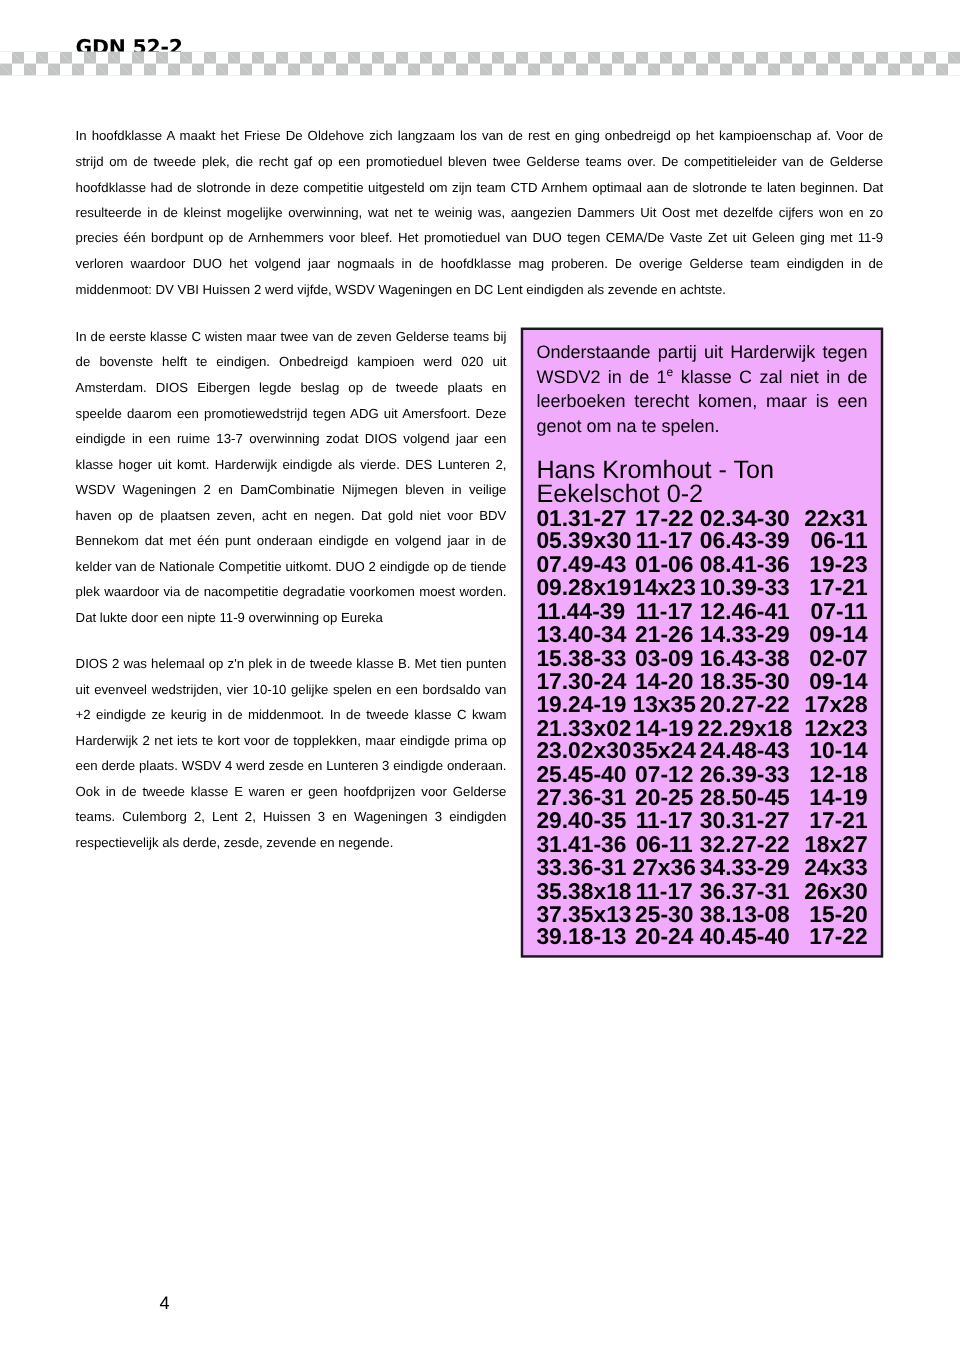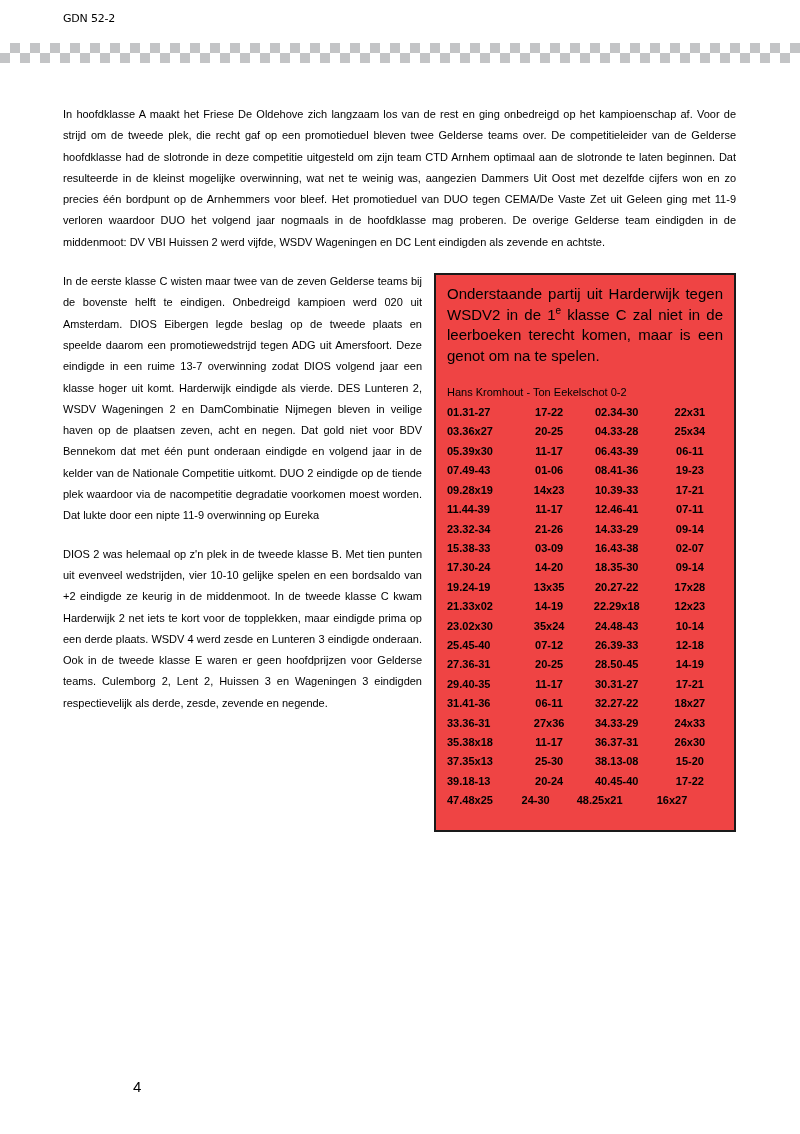--- a/index.html
+++ b/index.html
@@ -21,23 +21,23 @@
   #page-header {
     position: absolute;
     left: 0;
     top: 0;
     width: 800px;
     height: 62px;
   }
   #header-title {
     position: absolute;
     left: 63px;
-    top: 12px;
-    font-size: 11px;
-    font-weight: normal;
+    top: 30px;
+    font-size: 17px;
+    font-weight: bold;
     letter-spacing: -0.2px;
     font-family: "DejaVu Sans", sans-serif;
   }
   #checker-band {
     position: absolute;
     left: 0;
     top: 43px;
     width: 800px;
     height: 20px;
     background-image:
@@ -75,57 +75,57 @@
   }
 
   
   #notation-box {
     float: right;
     width: 302px;
     margin-left: 12px;
     margin-top: 2px;
     margin-bottom: 4px;
     box-sizing: border-box;
-    background: #ef4444;
+    background: #f0abfc;
     border: 2px solid #1a1a1a;
-    padding: 9px 11px 19px 11px;
+    padding: 9px 11px 4px 11px;
   }
   #notation-intro {
     margin: 0;
     font-size: 15px;
     line-height: 20.5px;
     text-align: justify;
     text-justify: inter-word;
   }
   #notation-intro .sup {
     font-size: 10px;
     vertical-align: super;
     line-height: 0;
   }
   #game-header {
     margin: 16px 0 1px 0;
-    font-size: 11px;
+    font-size: 21px;
     line-height: 20px;
   }
   #move-table {
     border-collapse: collapse;
     width: 100%;
     font-weight: bold;
-    font-size: 11px;
+    font-size: 19px;
     font-family: "Liberation Sans", sans-serif;
   }
   #move-table td {
     padding: 0;
     line-height: 19.4px;
     white-space: nowrap;
   }
   #move-table td.c0 { text-align: left;  width: 27%; }
   #move-table td.c1 { text-align: center; width: 20%; }
   #move-table td.c2 { text-align: center; width: 29%; }
-  #move-table td.c3 { text-align: center;  width: 24%; }
+  #move-table td.c3 { text-align: right;  width: 24%; }
   #move-table tr.last td { text-align: left; }
   #move-table tr.last td.c0 { padding-right: 0; }
   #move-table tr.last td.c1 { text-align: left; }
   #move-table tr.last td.c2 { text-align: left; }
   #move-table tr.last td.c3 { text-align: left; }
 
   .col-para { margin: 0; }
   .col-para + .col-para { margin-top: 17px; }
 
   
@@ -162,26 +162,20 @@
 
       <table id="move-table">
         <tbody id="move-table-body">
             <tr>
               <td class="c0">01.31-27</td>
               <td class="c1">17-22</td>
               <td class="c2">02.34-30</td>
               <td class="c3">22x31</td>
             </tr>
             <tr>
-              <td class="c0">03.36x27</td>
-              <td class="c1">20-25</td>
-              <td class="c2">04.33-28</td>
-              <td class="c3">25x34</td>
-            </tr>
-            <tr>
               <td class="c0">05.39x30</td>
               <td class="c1">11-17</td>
               <td class="c2">06.43-39</td>
               <td class="c3">06-11</td>
             </tr>
             <tr>
               <td class="c0">07.49-43</td>
               <td class="c1">01-06</td>
               <td class="c2">08.41-36</td>
               <td class="c3">19-23</td>
@@ -192,21 +186,21 @@
               <td class="c2">10.39-33</td>
               <td class="c3">17-21</td>
             </tr>
             <tr>
               <td class="c0">11.44-39</td>
               <td class="c1">11-17</td>
               <td class="c2">12.46-41</td>
               <td class="c3">07-11</td>
             </tr>
             <tr>
-              <td class="c0">23.32-34</td>
+              <td class="c0">13.40-34</td>
               <td class="c1">21-26</td>
               <td class="c2">14.33-29</td>
               <td class="c3">09-14</td>
             </tr>
             <tr>
               <td class="c0">15.38-33</td>
               <td class="c1">03-09</td>
               <td class="c2">16.43-38</td>
               <td class="c3">02-07</td>
             </tr>
@@ -275,26 +269,20 @@
               <td class="c1">25-30</td>
               <td class="c2">38.13-08</td>
               <td class="c3">15-20</td>
             </tr>
             <tr>
               <td class="c0">39.18-13</td>
               <td class="c1">20-24</td>
               <td class="c2">40.45-40</td>
               <td class="c3">17-22</td>
             </tr>
-            <tr class="last">
-              <td class="c0">47.48x25</td>
-              <td class="c1">24-30</td>
-              <td class="c2">48.25x21</td>
-              <td class="c3">16x27</td>
-            </tr>
           </tbody>
       </table>
     </div>
 
     <p class="body-text col-para">In de eerste klasse C wisten maar twee van de zeven Gelderse teams bij de bovenste helft te eindigen. Onbedreigd kampioen werd 020 uit Amsterdam. DIOS Eibergen legde beslag op de tweede plaats en speelde daarom een promotiewedstrijd tegen ADG uit Amersfoort. Deze eindigde in een ruime 13-7 overwinning zodat DIOS volgend jaar een klasse hoger uit komt. Harderwijk eindigde als vierde. DES Lunteren 2, WSDV Wageningen 2 en DamCombinatie Nijmegen bleven in veilige haven op de plaatsen zeven, acht en negen. Dat gold niet voor BDV Bennekom dat met één punt onderaan eindigde en volgend jaar in de kelder van de Nationale Competitie uitkomt. DUO 2 eindigde op de tiende plek waardoor via de nacompetitie degradatie voorkomen moest worden. Dat lukte door een nipte 11-9 overwinning op Eureka</p>
 
     <p class="body-text col-para">DIOS 2 was helemaal op z'n plek in de tweede klasse B. Met tien punten uit evenveel wedstrijden, vier 10-10 gelijke spelen en een bordsaldo van +2 eindigde ze keurig in de middenmoot. In de tweede klasse C kwam Harderwijk 2 net iets te kort voor de topplekken, maar eindigde prima op een derde plaats. WSDV 4 werd zesde en Lunteren 3 eindigde onderaan. Ook in de tweede klasse E waren er geen hoofdprijzen voor Gelderse teams. Culemborg 2, Lent 2, Huissen 3 en Wageningen 3 eindigden respectievelijk als derde, zesde, zevende en negende.</p>
 
   </div>
 </div>

